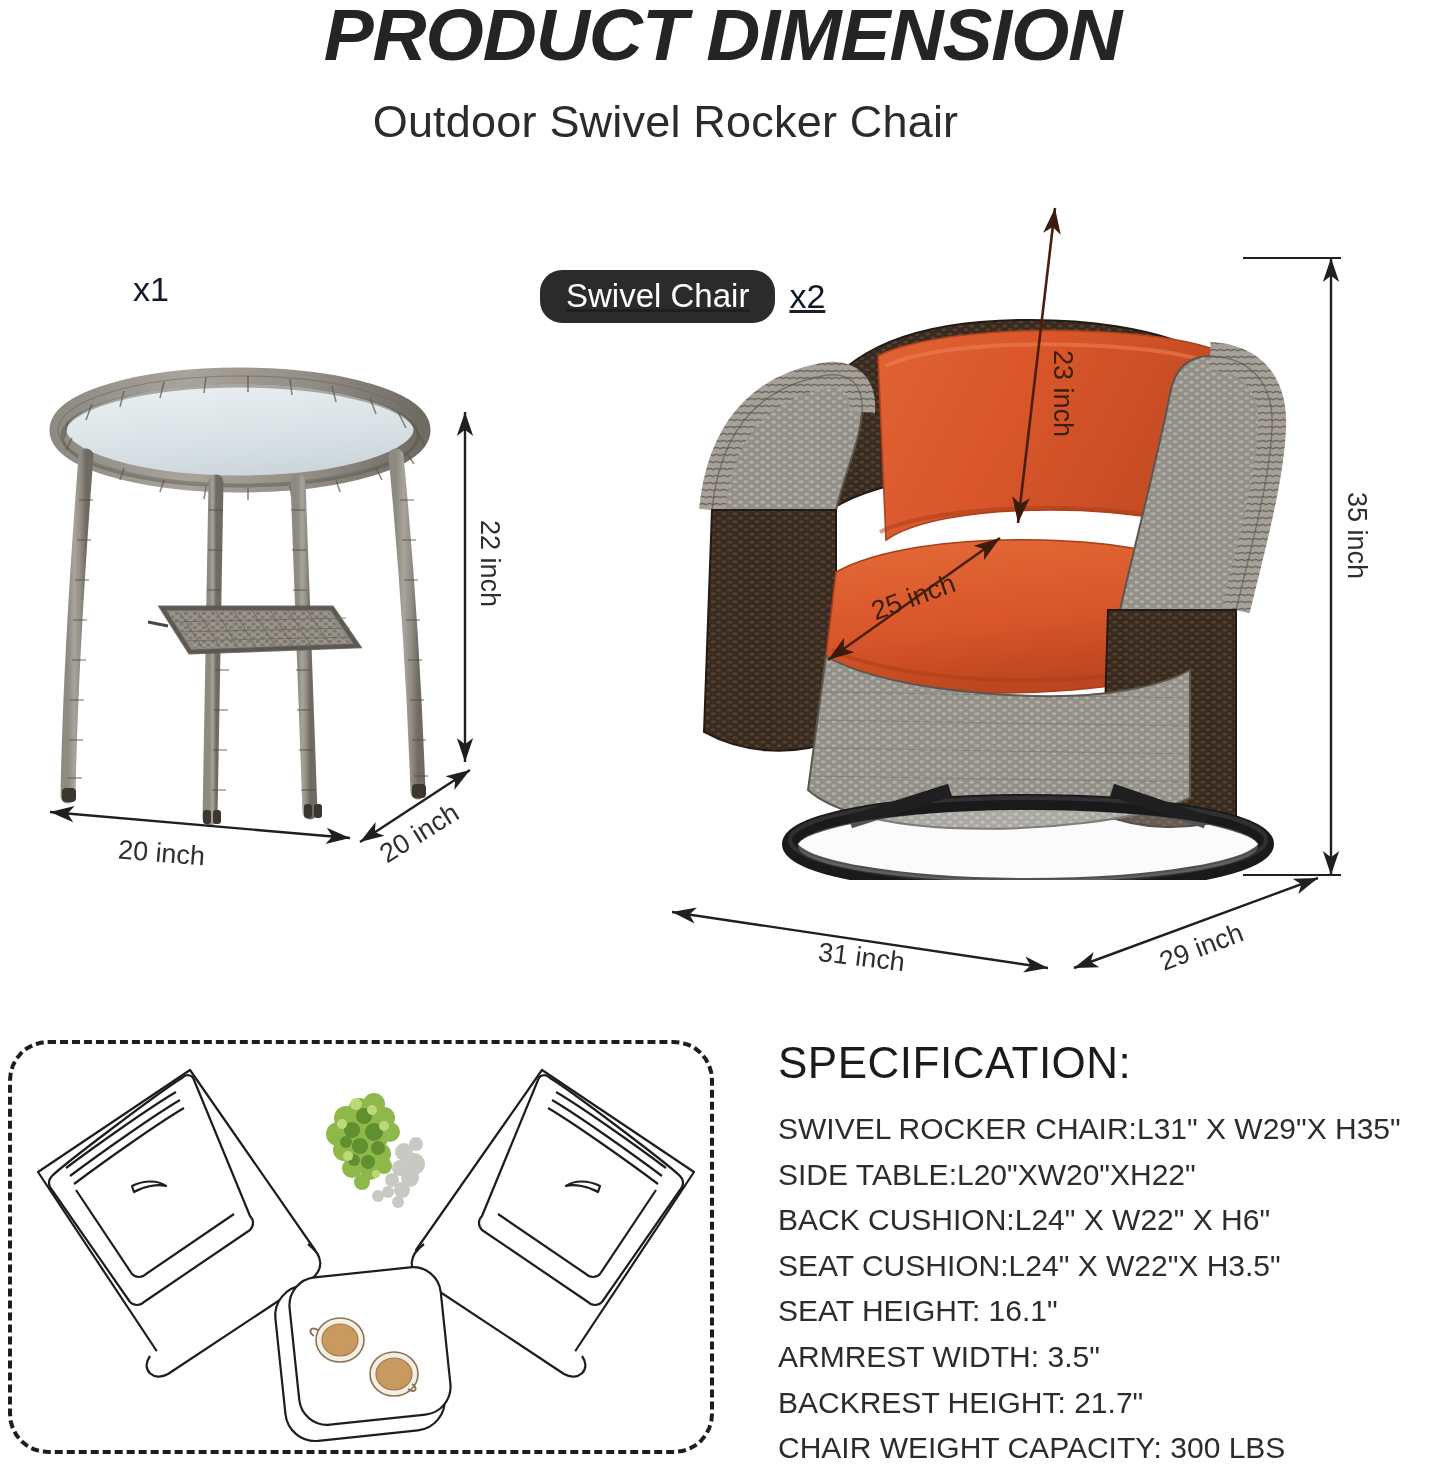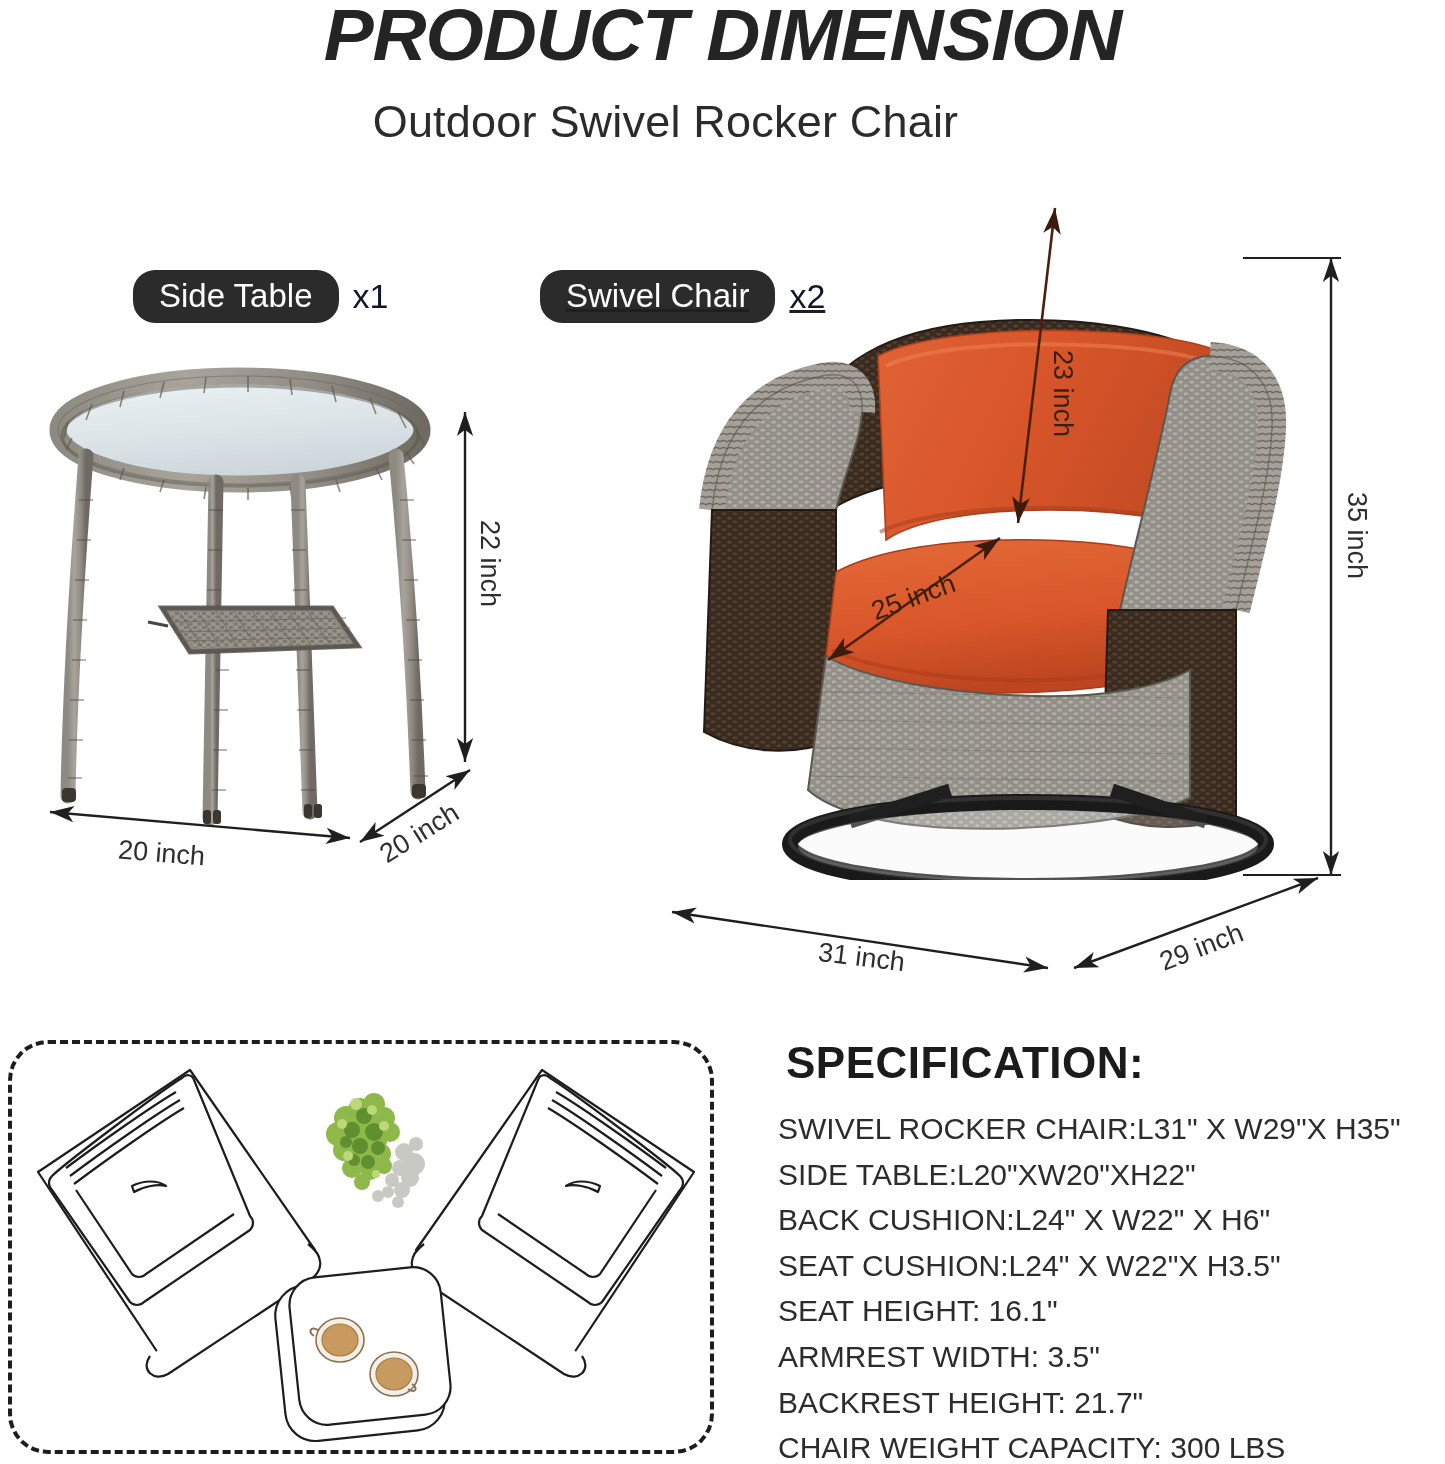--- a/index.html
+++ b/index.html
@@ -47,33 +47,32 @@
 
   
   #layout-diagram{
     position:absolute;left:8px;top:1040px;width:706px;height:414px;
     border:4px dashed #1d1d1d;border-radius:40px;box-sizing:border-box;
     background:#ffffff;
   }
 
   
   #spec-block{position:absolute;left:778px;top:1038px;width:660px;}
-  #spec-title{font-size:44px;font-weight:bold;color:#1b1b1b;letter-spacing:.5px;margin:0 0 18px 8px;}
+  #spec-title{font-size:44px;font-weight:normal;color:#1b1b1b;letter-spacing:.5px;margin:0 0 18px 0;}
   .spec-line{font-size:30px;color:#2c2c2c;line-height:1.52;white-space:nowrap;font-weight:300;}
 </style>
 </head>
 <body>
 
 <div id="header-block">
   <div id="main-title">PRODUCT DIMENSION</div>
   <div id="sub-title">Outdoor Swivel Rocker Chair</div>
 </div>
 
 <div class="badge-row" id="badge-side-table">
-  <span class="badge">Side Table</span>
   <span class="badge-qty">x1</span>
 </div>
 
 <div class="badge-row" id="badge-swivel-chair">
   <span class="badge">Swivel Chair</span>
   <span class="badge-qty">x2</span>
 </div>
 
 <svg id="side-table-art" viewBox="0 0 420 470">
   <defs>

